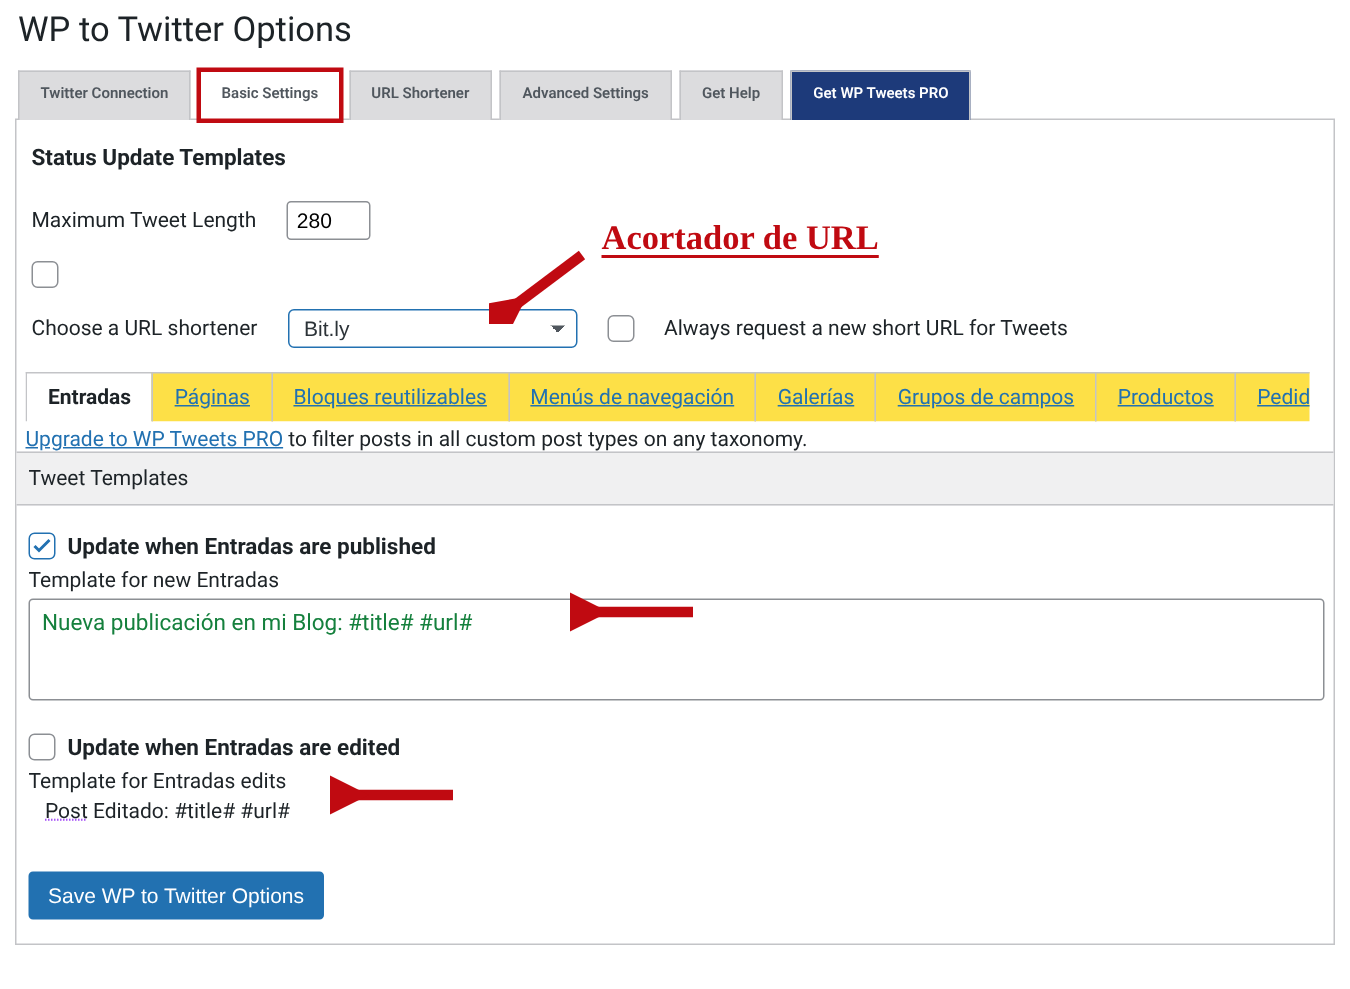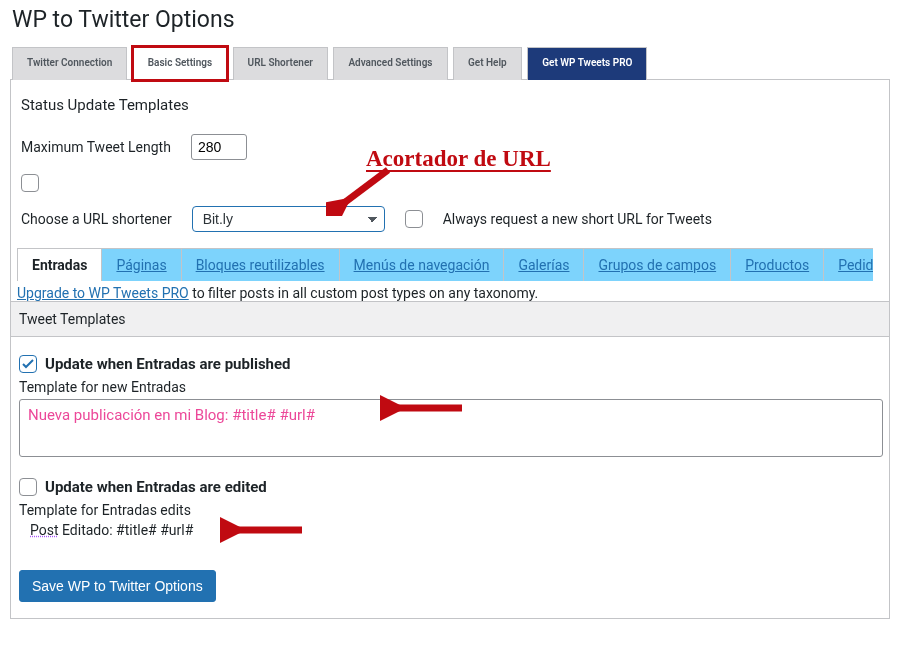--- a/index.html
+++ b/index.html
@@ -52,21 +52,21 @@
   
   .tab-highlight{outline:3px solid var(--red);outline-offset:-1px;}
   
   .panel{
     border:1px solid var(--panel-border);
     border-top:none;
     padding:16px 6px 16px 6px;
     margin-top:0;
   }
   .section-title{
-    font-size:15px;font-weight:400;margin:0 0 20px 4px;
+    font-size:15px;font-weight:700;margin:0 0 20px 4px;
   }
   .row{margin:0 0 14px 4px;display:flex;align-items:center;gap:20px;}
   .label-inline{font-size:14px;color:var(--wp-text);}
   input[type=text].small{
     width:56px;padding:4px 6px;border:1px solid var(--input-border);
     border-radius:3px;font-size:14px;
   }
   .checkbox{
     width:18px;height:18px;border:1px solid var(--input-border);
     border-radius:4px;display:inline-flex;align-items:center;justify-content:center;
@@ -87,42 +87,42 @@
   .subtabs{
     display:flex;overflow:hidden;
     margin:16px 10px 0 0;
     position:relative;
     justify-content:space-between;
   }
   .subtab{
     border:1px solid var(--panel-border);
     border-bottom:none;
     padding:8px 14px;font-size:14px;color:var(--wp-link);
-    background:#7dd3fc;margin-right:-1px;cursor:pointer;
+    background:#fde047;margin-right:-1px;cursor:pointer;
     white-space:nowrap;text-decoration:underline;
   }
   .subtab.active{
     background:#fff;font-weight:700;color:#1d2327;text-decoration:none;
   }
   .upgrade-note{
     font-size:14px;color:var(--wp-text);padding:4px 0 0 0;margin:0 0 0 0;
   }
   .upgrade-note a{color:var(--wp-link);text-decoration:underline;}
   .tt-band{
     background:#f0f0f1;border:1px solid var(--panel-border);
     border-left:none;border-right:none;
     padding:9px 8px;font-size:14px;margin:0 -6px 0 -6px;
   }
   .field-block{margin:18px 0 0 2px;}
   .cb-line{display:flex;align-items:center;gap:8px;font-weight:700;font-size:15px;}
   .subcaption{font-size:14px;color:var(--wp-text);margin:6px 0 4px 0;}
   textarea.tpl{
-    width:100%;height:58px;border:1px solid var(--input-border);
+    width:100%;height:68px;border:1px solid var(--input-border);
     border-radius:3px;padding:6px 8px;font-size:15px;font-family:inherit;
-    resize:none;color:#ec4899;
+    resize:none;color:#15803d;
   }
   
   .button-primary{
     display:inline-block;margin:20px 0 0 2px;
     background:var(--wp-primary);color:#fff;border:1px solid var(--wp-primary);
     padding:7px 12px;font-size:14px;border-radius:3px;cursor:pointer;
   }
   
   .anno{position:absolute;pointer-events:none;}
   .anno-text{
@@ -213,21 +213,21 @@
         <span>Update when Entradas are edited</span>
       </div>
       <div class="subcaption">Template for Entradas edits</div>
       <div class="tpl" style="height:28px;white-space:nowrap;"><span class="sp-err">Post</span><span> Editado: #title# #url#</span></div>
     </div>
 
     <button class="button-primary">Save WP to Twitter Options</button>
   </div>
 </div>
 
-<div class="anno" style="left:366px;top:146px;">
+<div class="anno" style="left:401px;top:146px;">
   <span class="anno-text">Acortador de URL</span>
 </div>
 <div class="anno arrow" style="left:326px;top:164px;">
   <svg width="70" height="52" viewBox="0 0 70 52">
     <defs>
       <marker id="ah1" markerWidth="10" markerHeight="10" refX="2" refY="5" orient="auto">
         <path d="M0,0 L10,5 L0,10 Z" fill="#c00a11" transform="rotate(180 5 5)"></path>
       </marker>
     </defs>
     <line x1="62" y1="6" x2="14" y2="42" stroke="#c00a11" stroke-width="7" marker-end="url(#ah1)"></line>

